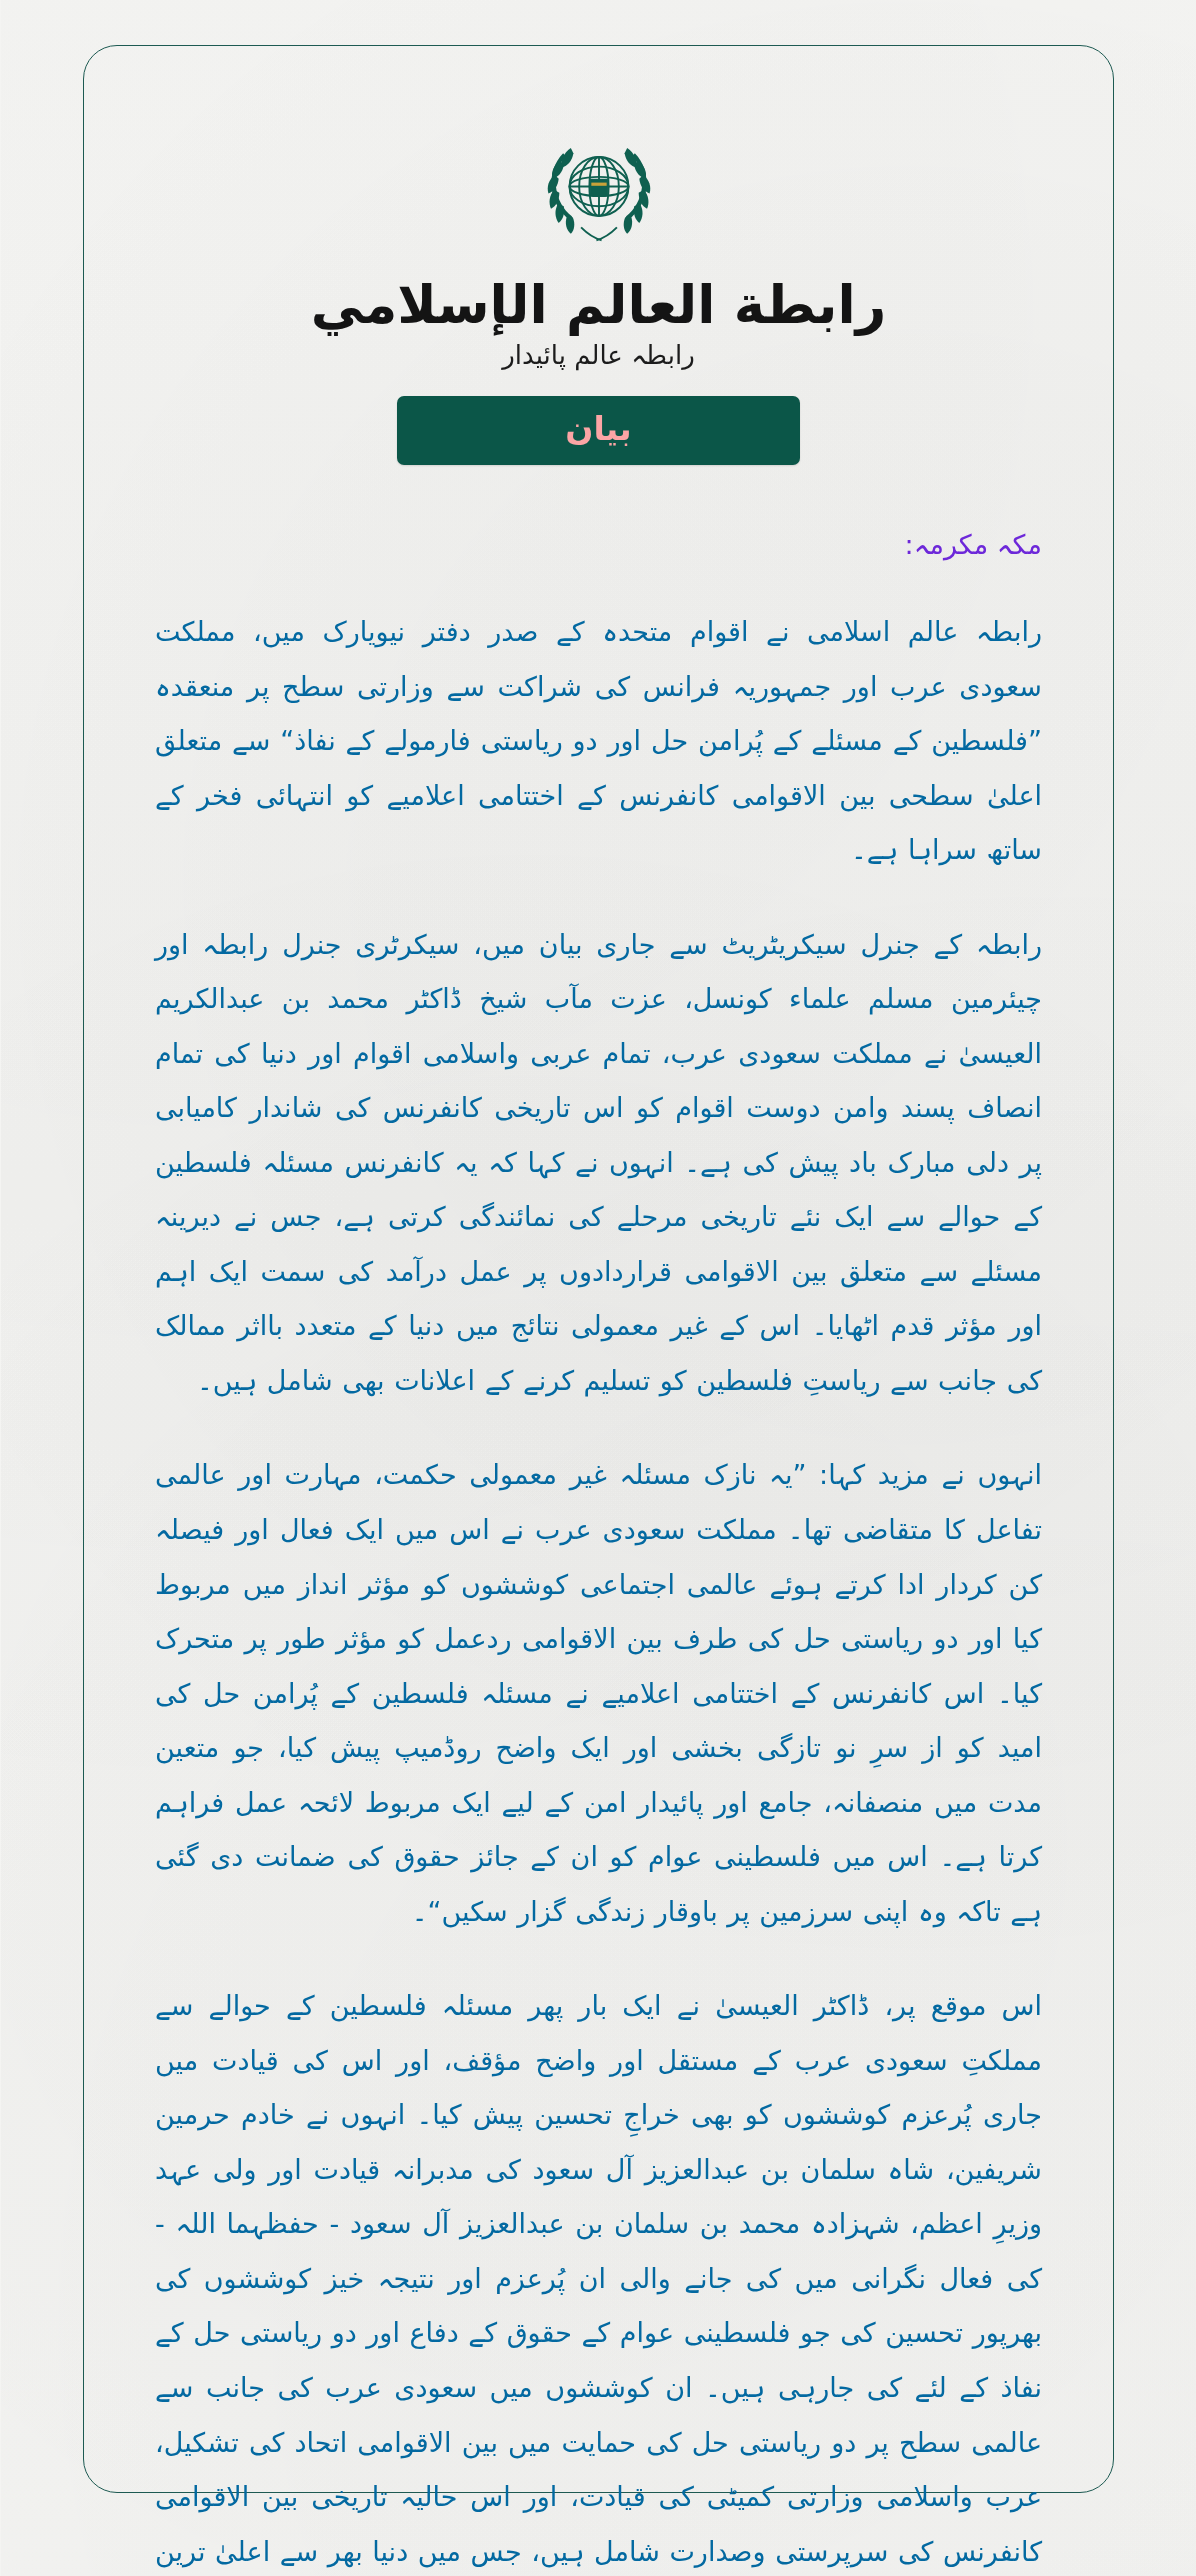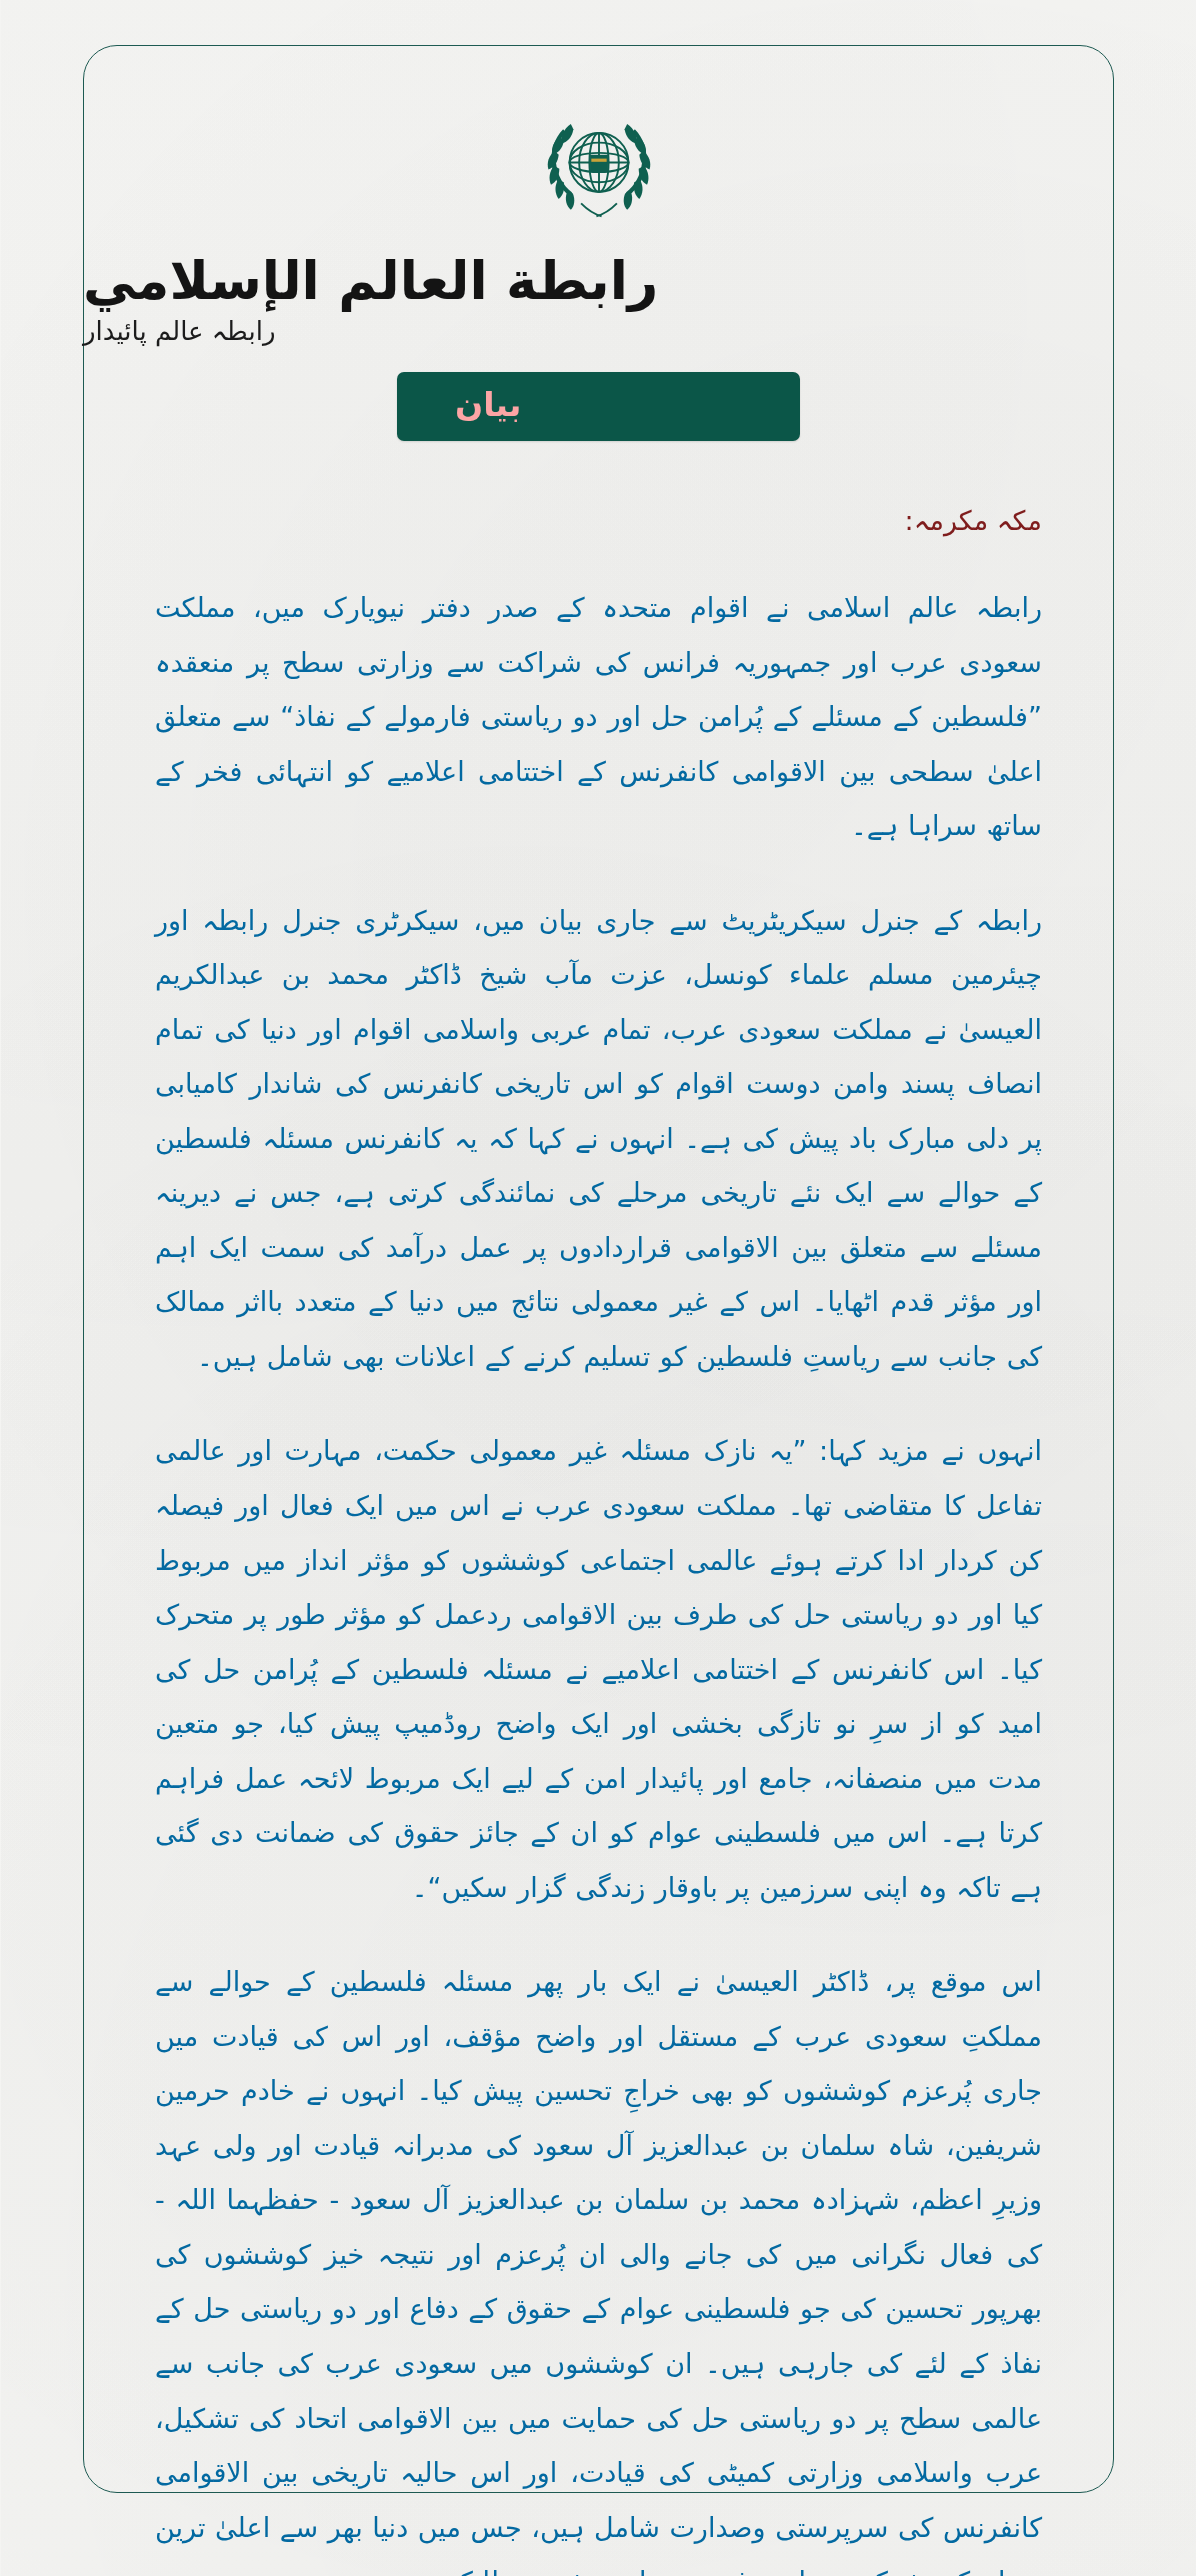--- a/index.html
+++ b/index.html
@@ -34,22 +34,22 @@
   .content{
     position:relative;
     z-index:3;
     width:1031px;
     margin:45px auto 0 auto;
     padding:0;
     box-sizing:border-box;
   }
   
   .header{
-    padding-top:56px;
-    text-align:left;
+    padding-top:80px;
+    text-align:center;
   }
   .emblem{
     width:128px;height:128px;
     margin:0 auto;
     display:block;
   }
   .calligraphy{
     margin-top:22px;
     font-family:"DejaVu Sans","Liberation Sans",sans-serif;
     font-size:53px;
@@ -87,21 +87,21 @@
   
   .body-block{
     margin-top:60px;
     padding:0 72px 0 72px;
     direction:rtl;
     text-align:justify;
     text-align-last:right;
   }
   .dateline{
     font-size:27px;
-    color:#7f1d1d;
+    color:#6d28d9;
     margin:0 0 40px 0;
     text-align:right;
     font-weight:500;
     line-height:1.5;
   }
   .para{
     font-size:27px;
     line-height:2.02;
     color:#0369a1;
     margin:0 0 40px 0;

